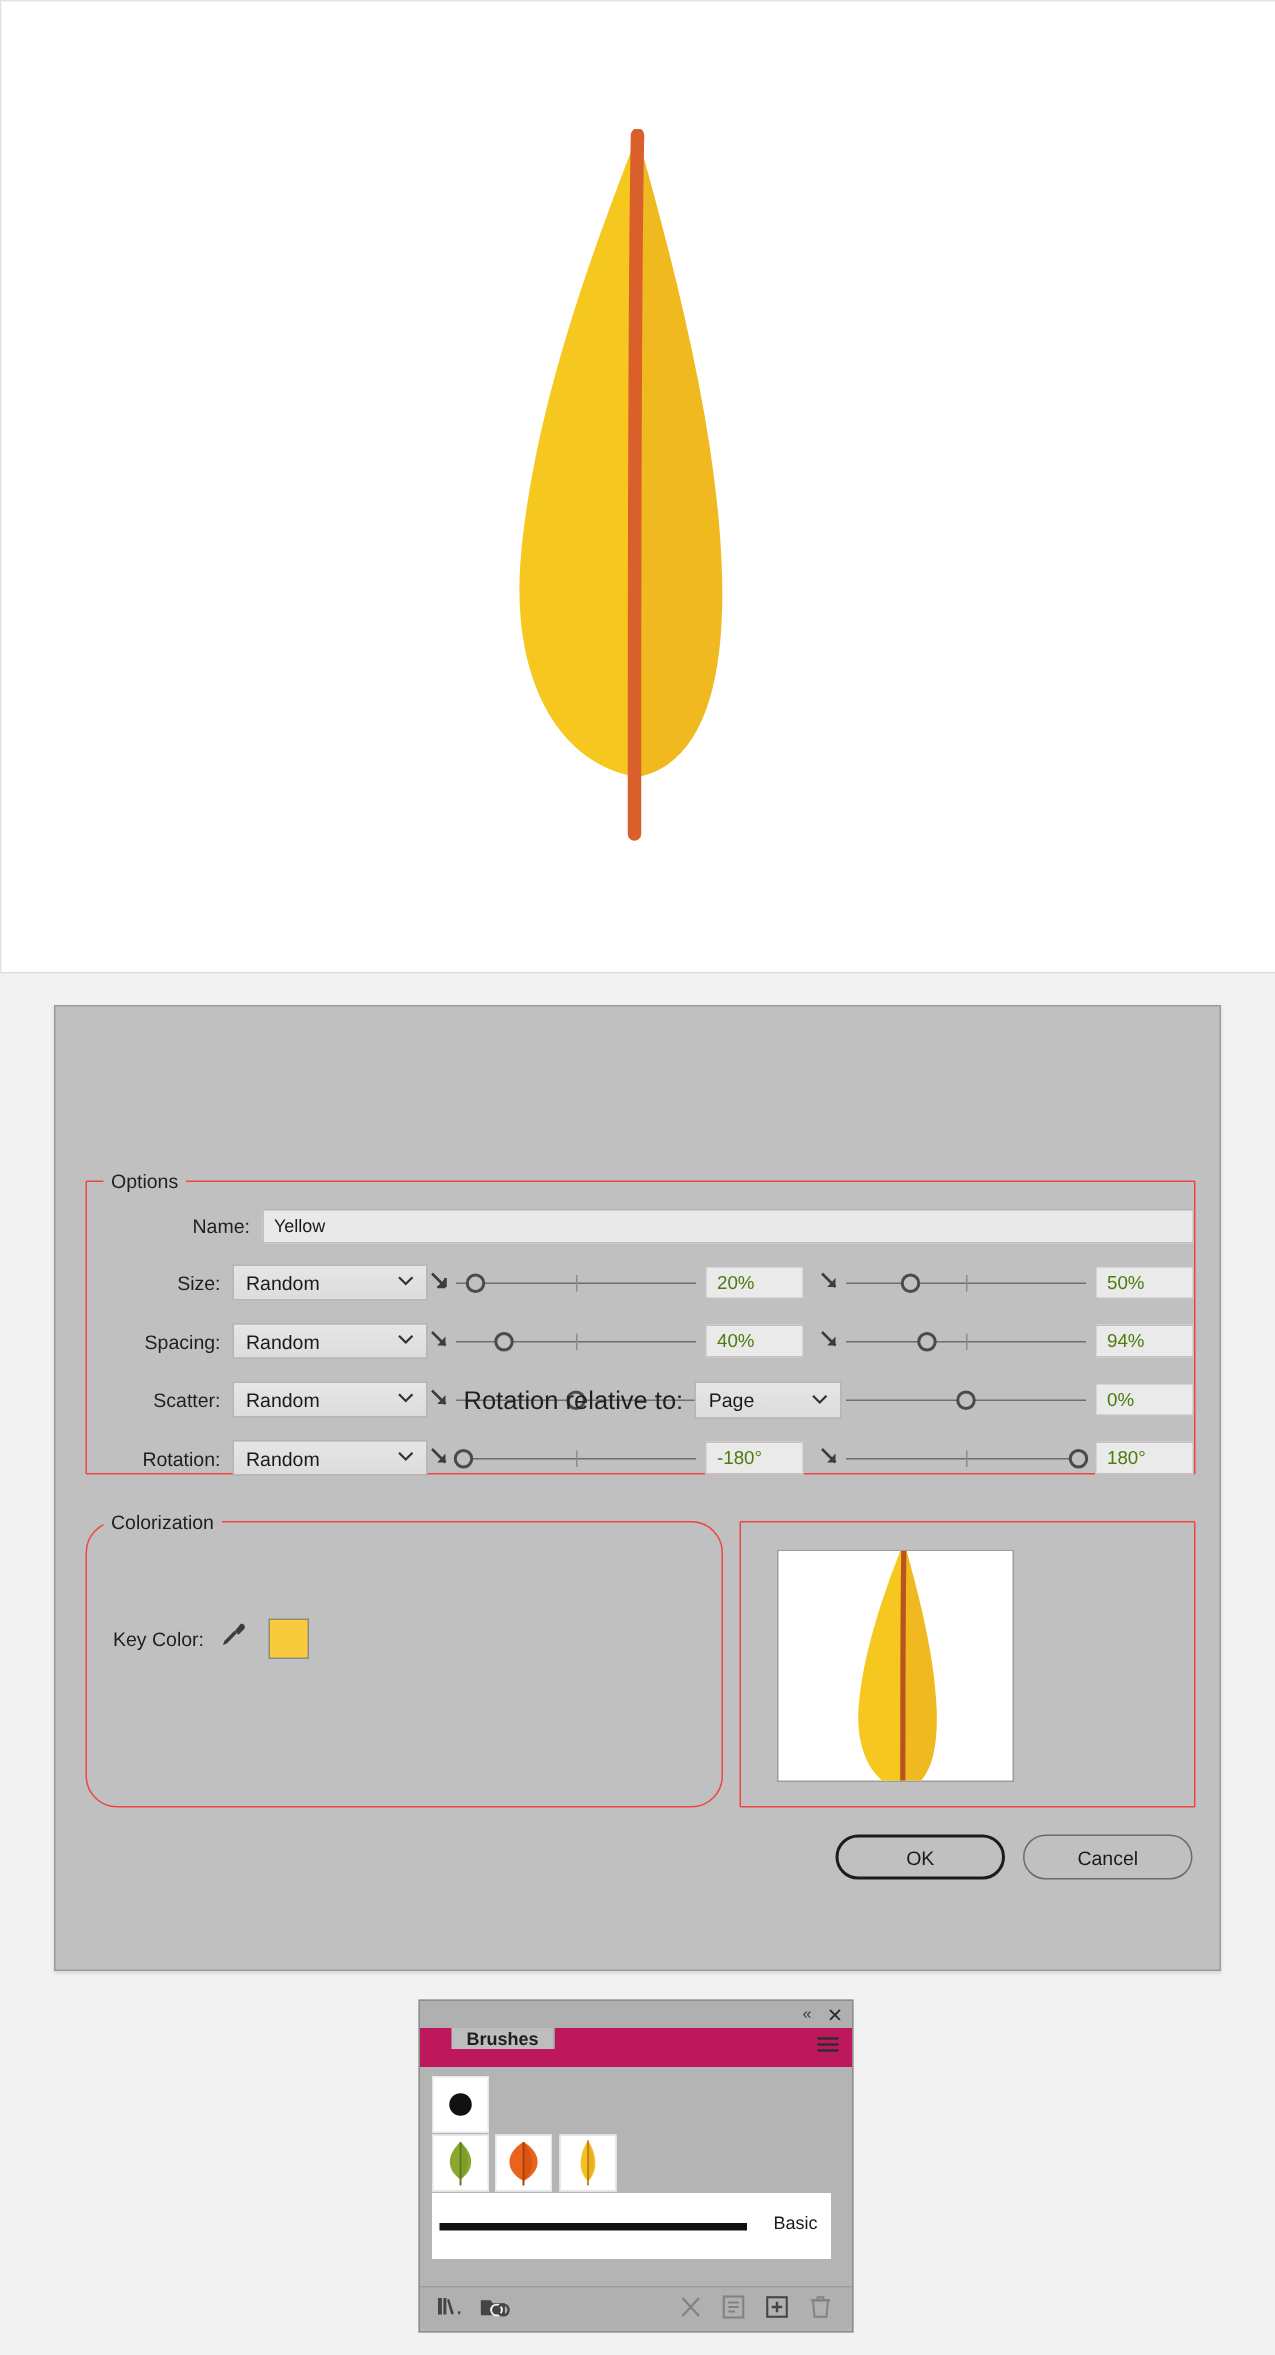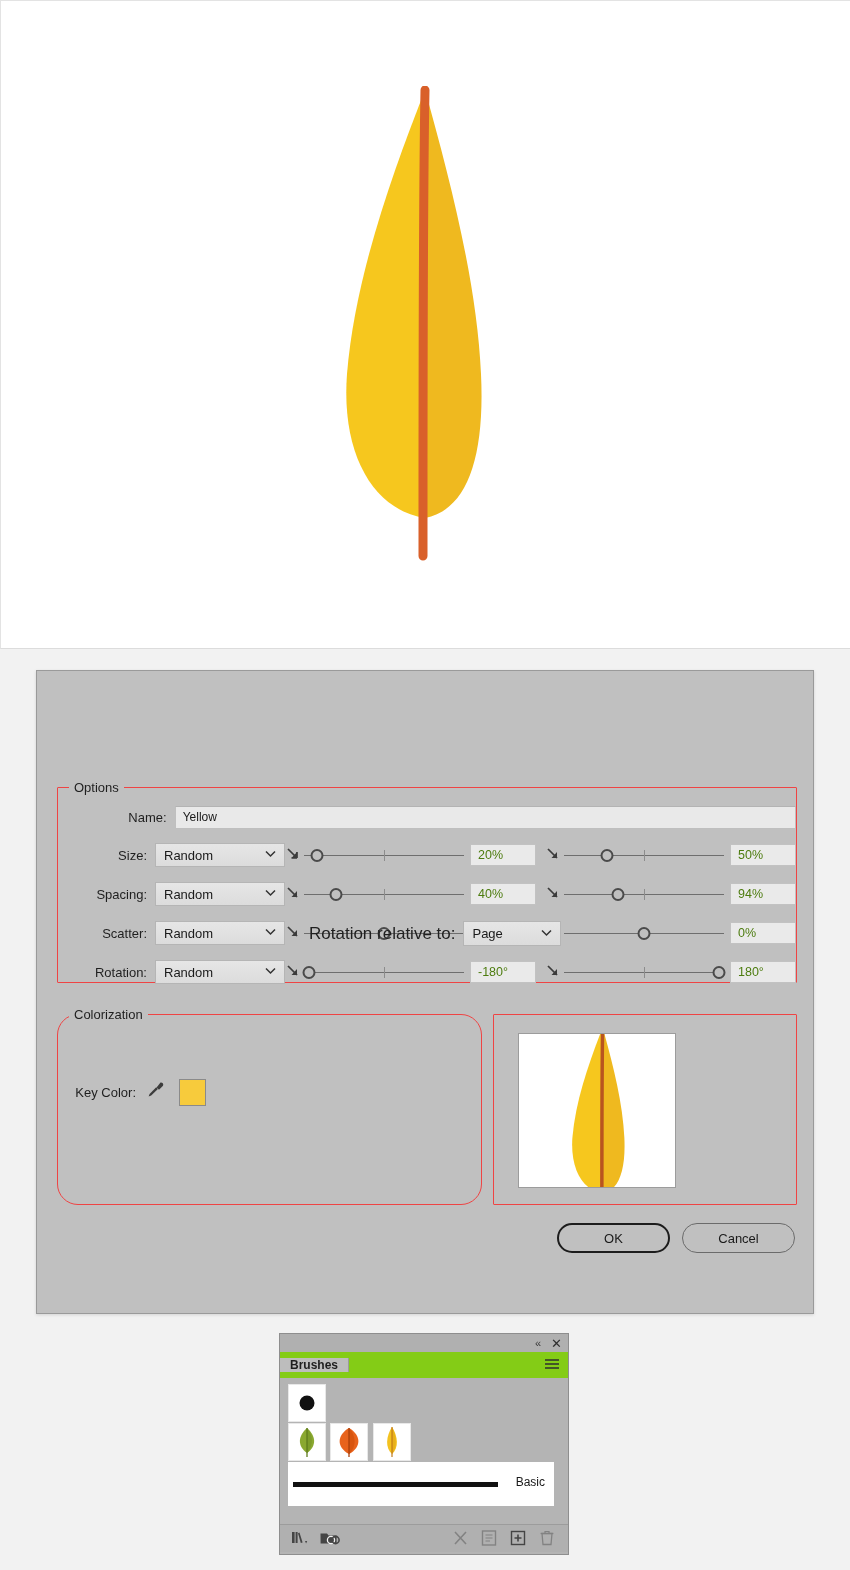--- a/index.html
+++ b/index.html
@@ -231,24 +231,25 @@
     height: 18px;
     background: #b0b0b0;
     display: flex;
     align-items: center;
     justify-content: flex-end;
     padding-right: 6px;
     gap: 10px;
   }
   #bp-tabbar {
     height: 26px;
-    background: #84cc16;
-    display: flex;
-    align-items: center;
+    background: #be185d;
+    display: flex;
+    align-items: flex-start;
     position: relative;
+    padding-left: 21px;
   }
   #bp-tab {
     background: #bdbdbd;
     padding: 0 10px;
     display: flex;
     align-items: center;
     font-size: 12px;
     font-weight: bold;
     color: #1f1f1f;
     border-right: 1px solid #9a9a9a;

